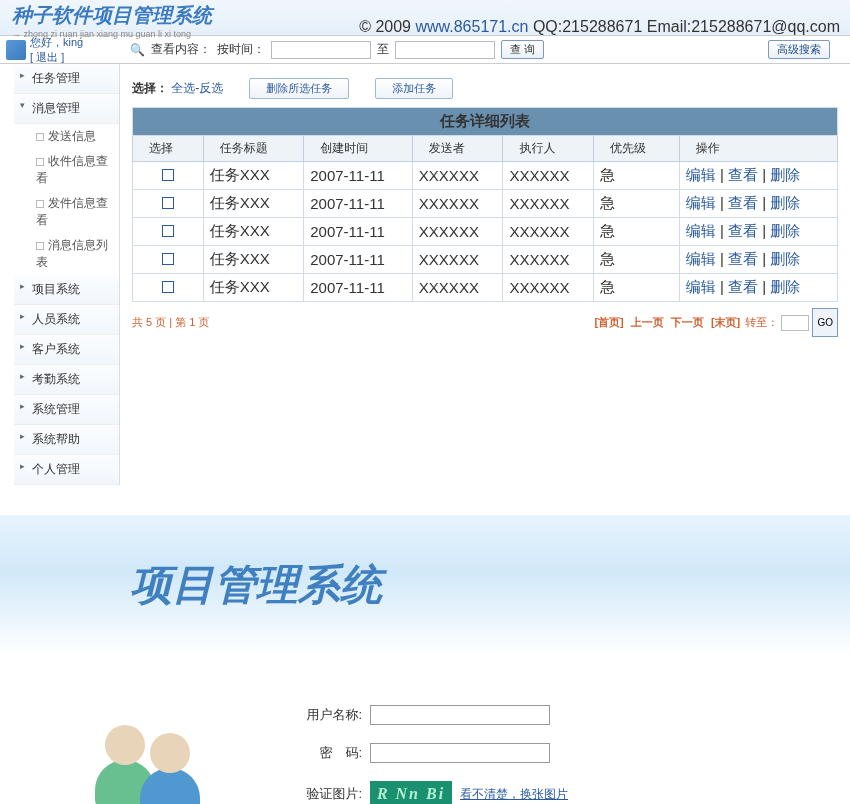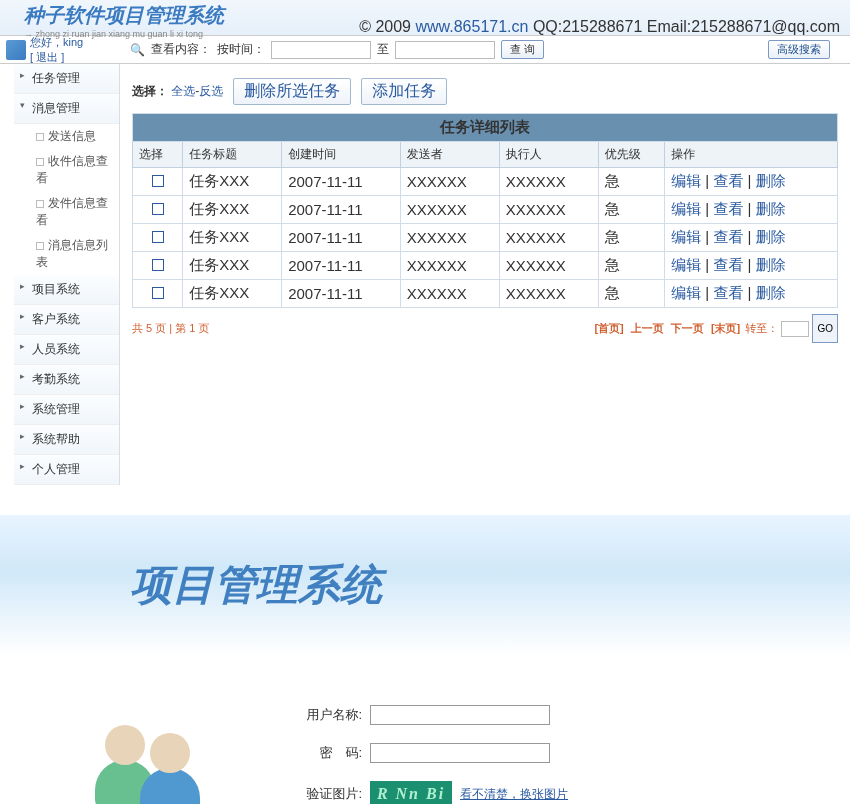--- a/index.html
+++ b/index.html
@@ -1,19 +1,19 @@
 <!DOCTYPE html>
 <html><head>
   <meta charset="utf-8">
   <style>
     * { margin: 0; padding: 0; box-sizing: border-box; }
     body { font-family: "Microsoft YaHei", SimSun, Arial, sans-serif; font-size: 12px; color: #333; background: #fff; width: 850px; }
     
     
-    .top-header { height: 36px; background: linear-gradient(180deg, #f0f6fc 0%, #e6f0fa 100%); border-bottom: 1px solid #ccc; padding: 2px 24px; position: relative; }
+    .top-header { height: 36px; background: linear-gradient(180deg, #f0f6fc 0%, #e6f0fa 100%); border-bottom: 1px solid #ccc; padding: 2px 12px; position: relative; }
     .logo-text { font-family: "STXingkai", "KaiTi", cursive; font-size: 20px; color: #3a7ac0; font-weight: bold; font-style: italic; }
     .logo-sub { font-size: 9px; color: #888; }
     .top-right { position: absolute; right: 10px; top: 18px; font-size: 16px; color: #333; }
     .top-right a { color: #2a5aa0; text-decoration: none; }
     
     .toolbar-row { height: 28px; border-bottom: 1px solid #ccc; display: flex; align-items: center; background: #fff; }
     .user-box { width: 120px; padding: 2px 6px; display: flex; align-items: center; gap: 4px; }
     .avatar { width: 20px; height: 20px; background: linear-gradient(135deg, #5a9bd5, #3a7ac0); border-radius: 2px; }
     .user-info { font-size: 11px; }
     .greeting { color: #2a5aa0; }
@@ -27,28 +27,28 @@
     .main-wrap { display: flex; min-height: 350px; }
     .sidebar { width: 120px; border-right: 1px solid #ddd; background: #fff; padding-left: 14px; }
     .menu-item { padding: 6px 18px; border-bottom: 1px solid #eee; cursor: pointer; background: linear-gradient(180deg, #fbfdff, #f1f6fb); color: #333; position: relative; }
     .menu-item.expandable::before { content: "▸"; position: absolute; left: 6px; font-size: 9px; color: #666; }
     .menu-item.expanded::before { content: "▾"; }
     .submenu { background: #fff; padding-left: 22px;}
     .submenu-item { padding: 4px 0; color: #555; cursor: pointer; font-size: 12px; position: relative; }
     .submenu-item::before { content: ""; display:inline-block; width:6px; height:6px; border:1px solid #bbb; margin-right:4px; vertical-align:middle;}
     
     .content { flex: 1; padding: 10px 12px; }
-    .select-bar { padding: 4px 0; margin-bottom: 4px; display: flex; gap: 10px; align-items: center; }
+    .select-bar { padding: 4px 0; margin-bottom: 4px; display: flex; gap: 26px; align-items: center; }
     .select-bar strong { color: #333; }
     .select-bar a { color: #2a5aa0; text-decoration: none; }
-    .action-btn { display:inline-block; padding: 2px 10px; border:1px solid #a0b8d0; background:linear-gradient(#fff,#eef3f9); color:#2a5aa0; border-radius:2px; cursor:pointer; font-size:16px;}
+    .action-btn { display:inline-block; padding: 2px 16px; border:1px solid #a0b8d0; background:linear-gradient(#fff,#eef3f9); color:#2a5aa0; border-radius:2px; cursor:pointer; font-size:11px;}
     
     .data-table { width: 100%; border-collapse: collapse; border: 1px solid #88a8c0; }
     .table-title { background: #6a90b0; color: #fff; text-align: center; padding: 4px; font-weight: bold; }
-    .data-table th { background: #eef3f7; border: 1px solid #c0d0e0; padding: 4px 6px; text-align: left; font-weight: normal; color: #333; }
+    .data-table th { background: #eef3f7; border: 1px solid #c0d0e0; padding: 4px 16px; text-align: left; font-weight: normal; color: #333; }
     .data-table td { border: 1px solid #d0dde8; padding: 4px 6px; color: #333; font-size: 15px; }
     .data-table td a { color: #2a5aa0; text-decoration: none; }
     .chk { width:12px; height:12px; border:1px solid #2a5aa0; display:inline-block; }
     
     .pager { padding: 6px 0; display: flex; justify-content: space-between; align-items: center; color: #d06030; font-size: 11px; }
     .pager .left { color:#333;}
     .pager .left span{ color:#d06030;}
     .pager a { color: #d06030; text-decoration: none; margin: 4px 2px; font-weight: bold; }
     .pager-go { border:1px solid #bbb; width:28px; height:16px; font-size:10px;}
     .pager-gobtn { border:1px solid #7a9ac4; padding:8px 4px; font-size:10px; background:#eef3f9; cursor:pointer;}
@@ -114,22 +114,22 @@
   <div class="sidebar" id="sidebar">
       <div class="menu-item expandable">任务管理</div>
       <div class="menu-item expandable expanded">消息管理</div>
       <div class="submenu">
         <div class="submenu-item">发送信息</div>
         <div class="submenu-item">收件信息查看</div>
         <div class="submenu-item">发件信息查看</div>
         <div class="submenu-item">消息信息列表</div>
       </div>
       <div class="menu-item expandable">项目系统</div>
+      <div class="menu-item expandable">人员系统</div>
       <div class="menu-item expandable">客户系统</div>
-      <div class="menu-item expandable">人员系统</div>
       <div class="menu-item expandable">考勤系统</div>
       <div class="menu-item expandable">系统管理</div>
       <div class="menu-item expandable">系统帮助</div>
       <div class="menu-item expandable">个人管理</div>
     </div>
 
   <div class="content">
     <div class="select-bar">
       <span>
         <strong>选择：</strong>

